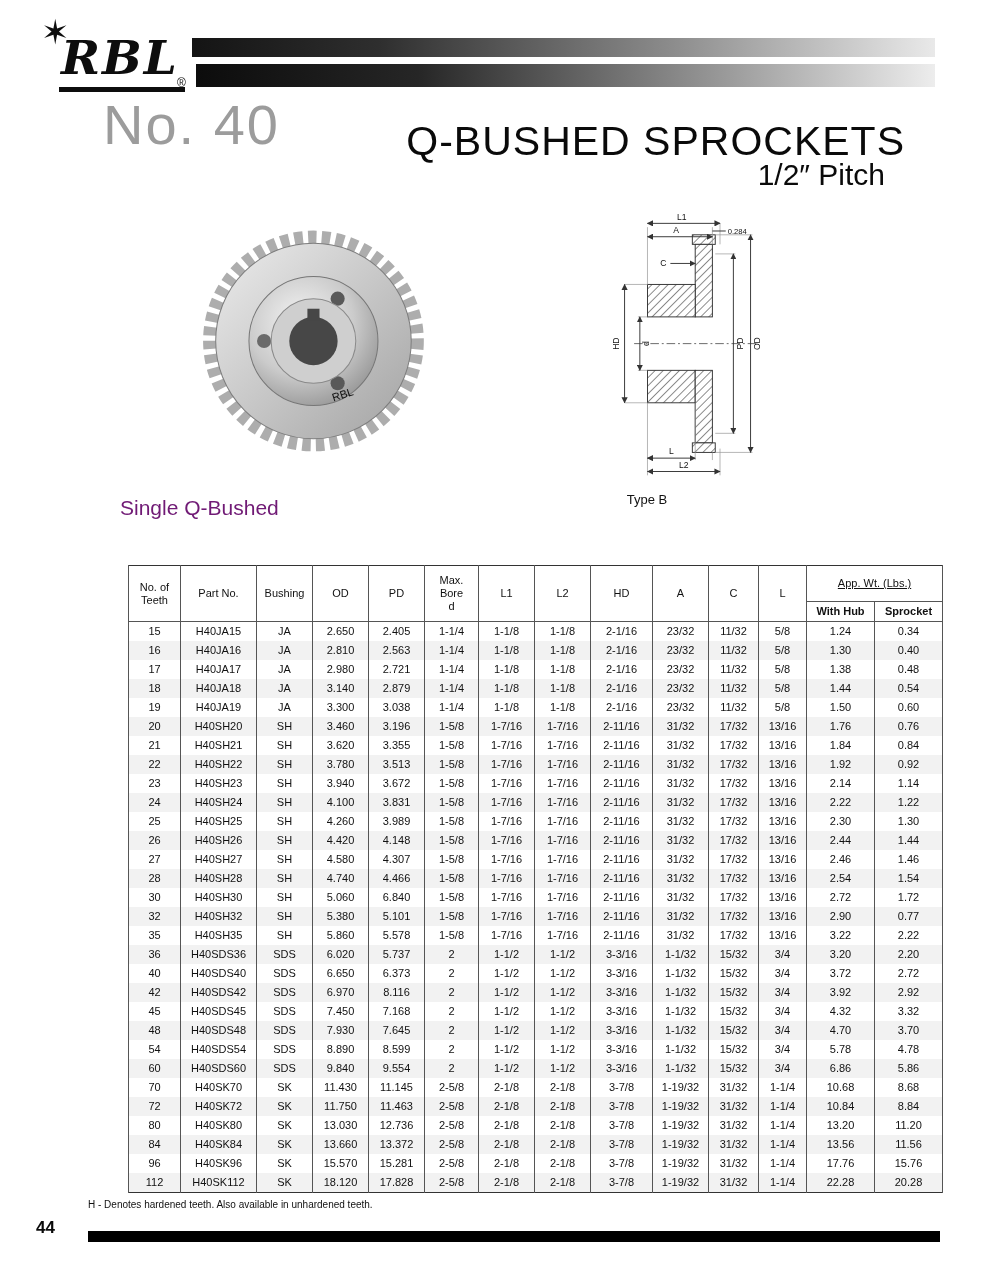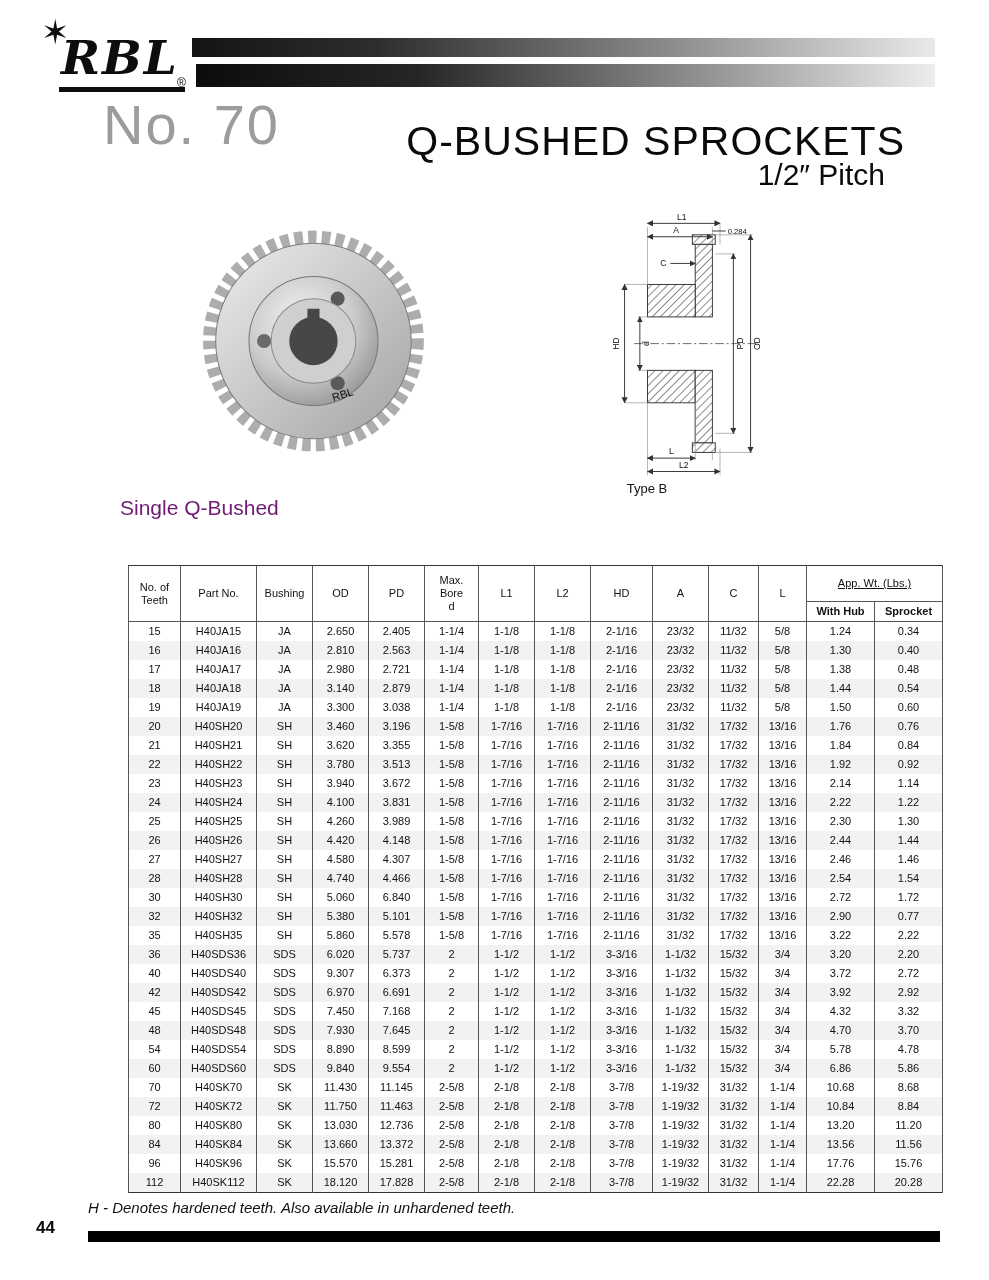--- a/index.html
+++ b/index.html
@@ -19,55 +19,55 @@
           background:linear-gradient(to right,#0c0c0c,#262626 30%,#9b9b9b 72%,#ededed 100%); }
 
   
   .catalog-no { position:absolute; left:103px; top:92px; font-size:56px; color:#9c9c9c; letter-spacing:2px; }
   .main-title { position:absolute; right:84px; top:102px; font-size:41px; color:#0a0a0a; letter-spacing:1px;margin-top:16px; }
   .pitch { position:absolute; right:104px; top:158px; font-size:30px; color:#0a0a0a; }
 
   
   .sprocket-fig { position:absolute; left:180px; top:216px; width:278px; height:254px; }
   .diagram-fig  { position:absolute; left:552px; top:210px; width:232px; height:272px; }
-  .diagram-caption { position:absolute; left:552px; top:481px; width:190px; text-align:center; font-size:13px; color:#111; }
+  .diagram-caption { position:absolute; left:552px; top:492px; width:190px; text-align:center; font-size:13px; color:#111; }
   .fig-caption { position:absolute; left:120px; top:496px; font-size:21px; color:#701a75;text-align:center; }
   svg text { font-family:"Liberation Sans", sans-serif; fill:#111; }
 
   
   .table-wrap { position:absolute; left:88px; top:565px; width:816px;padding-left:40px; }
   table { border-collapse:collapse; table-layout:fixed; width:814px; font-size:11px; border:1.5px solid #333; }
   th, td { border-left:1px solid #555; border-right:1px solid #555; text-align:center; vertical-align:middle; }
   thead th { font-weight:normal; white-space:pre-line; line-height:1.18; padding:3px 1px; border-bottom:1px solid #555; background:#fff; }
   thead tr:first-child th { height:36px; }
   thead tr:last-child th { height:20px; padding:1px;font-weight:bold; }
   th.appwt { border-bottom:1px solid #555;text-decoration:underline; }
   tbody td { height:19px; line-height:19px; padding:0 2px; overflow:hidden; white-space:nowrap; }
   tbody tr:nth-child(even) { background:#f2f2f2; }
 
   
-  .footnote { position:absolute; left:88px; top:1199px; font-size:15px; color:#111;font-style:italic; }
+  .footnote { position:absolute; left:88px; top:1199px; font-size:10px; color:#111; }
   .page-number { position:absolute; left:36px; top:1218px; font-size:17px; font-weight:bold; color:#0a0a0a; }
   .bottom-bar { position:absolute; left:88px; top:1231px; width:852px; height:11px; background:#000; }
 </style>
 </head>
 <body>
 
 <div class="page">
 
   <div class="logo">
     <span class="logo-star">✶</span>
     <span class="logo-text">RBL</span>
     <span class="logo-reg">®</span>
   </div>
 
   <div class="bar1"></div>
   <div class="bar2"></div>
 
-  <div class="catalog-no">No. 70</div>
+  <div class="catalog-no">No. 40</div>
   <div class="main-title">Q-BUSHED SPROCKETS</div>
   <div class="pitch">1/2″ Pitch</div>
 
   <svg class="sprocket-fig" viewBox="0 0 275 252">
     <defs>
       <radialGradient id="hubGrad" cx="40%" cy="35%" r="75%">
         <stop offset="0%" stop-color="#f4f4f4"></stop>
         <stop offset="55%" stop-color="#cbcbcb"></stop>
         <stop offset="100%" stop-color="#8e8e8e"></stop>
       </radialGradient>
@@ -481,38 +481,38 @@
             <td>1-1/32</td>
             <td>15/32</td>
             <td>3/4</td>
             <td>3.20</td>
             <td>2.20</td>
           </tr>
           <tr>
             <td>40</td>
             <td>H40SDS40</td>
             <td>SDS</td>
-            <td>9.307</td>
+            <td>6.650</td>
             <td>6.373</td>
             <td>2</td>
             <td>1-1/2</td>
             <td>1-1/2</td>
             <td>3-3/16</td>
             <td>1-1/32</td>
             <td>15/32</td>
             <td>3/4</td>
             <td>3.72</td>
             <td>2.72</td>
           </tr>
           <tr>
             <td>42</td>
             <td>H40SDS42</td>
             <td>SDS</td>
             <td>6.970</td>
-            <td>6.691</td>
+            <td>8.116</td>
             <td>2</td>
             <td>1-1/2</td>
             <td>1-1/2</td>
             <td>3-3/16</td>
             <td>1-1/32</td>
             <td>15/32</td>
             <td>3/4</td>
             <td>3.92</td>
             <td>2.92</td>
           </tr>

